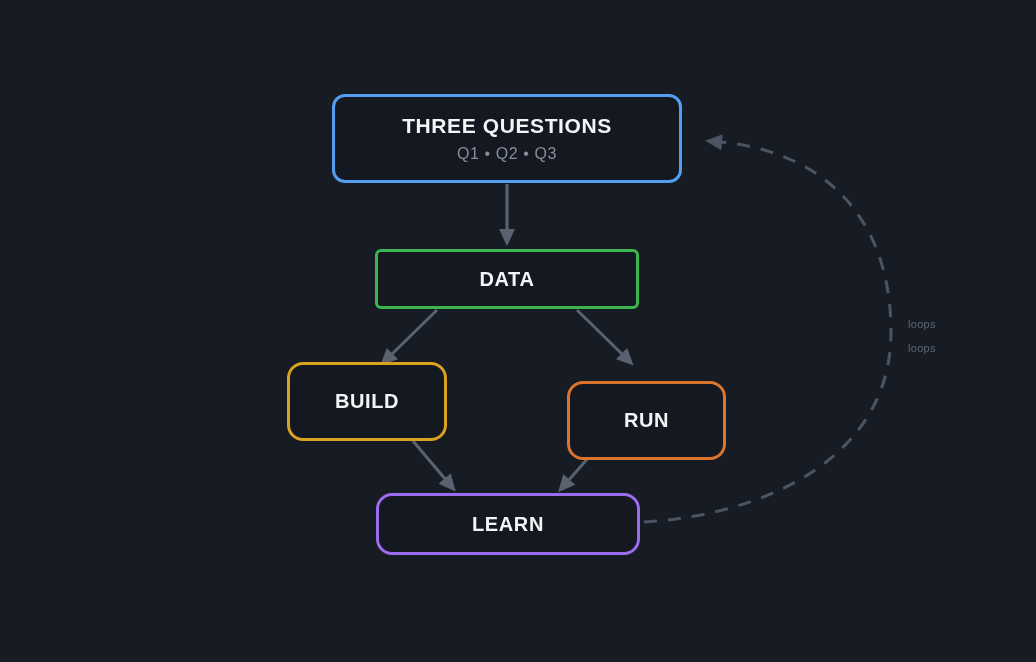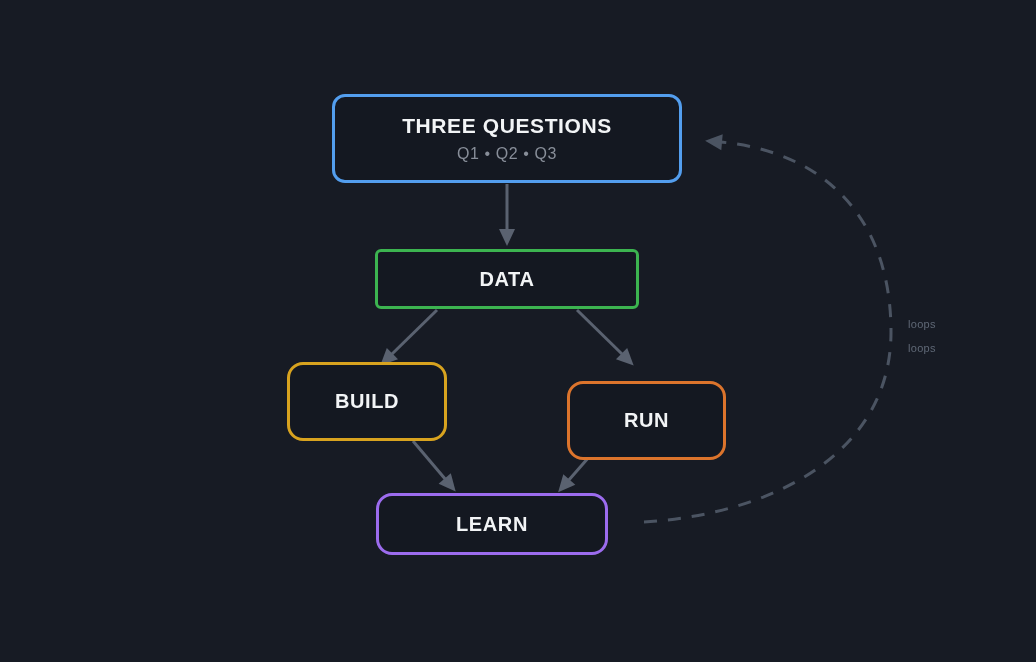--- a/index.html
+++ b/index.html
@@ -101,21 +101,21 @@
   </div>
 
   <div class="node" style="left: 287px; top: 362px; width: 160px; height: 79px; --c: #d8a31f;">
     <div class="node-title">BUILD</div>
   </div>
 
   <div class="node" style="left: 567px; top: 362px; width: 159px; height: 79px; margin-top: 19px; --c: #dc742c;">
     <div class="node-title">RUN</div>
   </div>
 
-  <div class="node" style="left: 376px; top: 493px; width: 232px; height: 62px; --c: #9c6cee;">
+  <div class="node" style="left: 376px; top: 493px; width: 264px; height: 62px; --c: #9c6cee;">
     <div class="node-title">LEARN</div>
   </div>
 
   <div class="loop-label">
     <div>loops</div>
     <div>loops</div>
   </div>
 
 </div>
 

